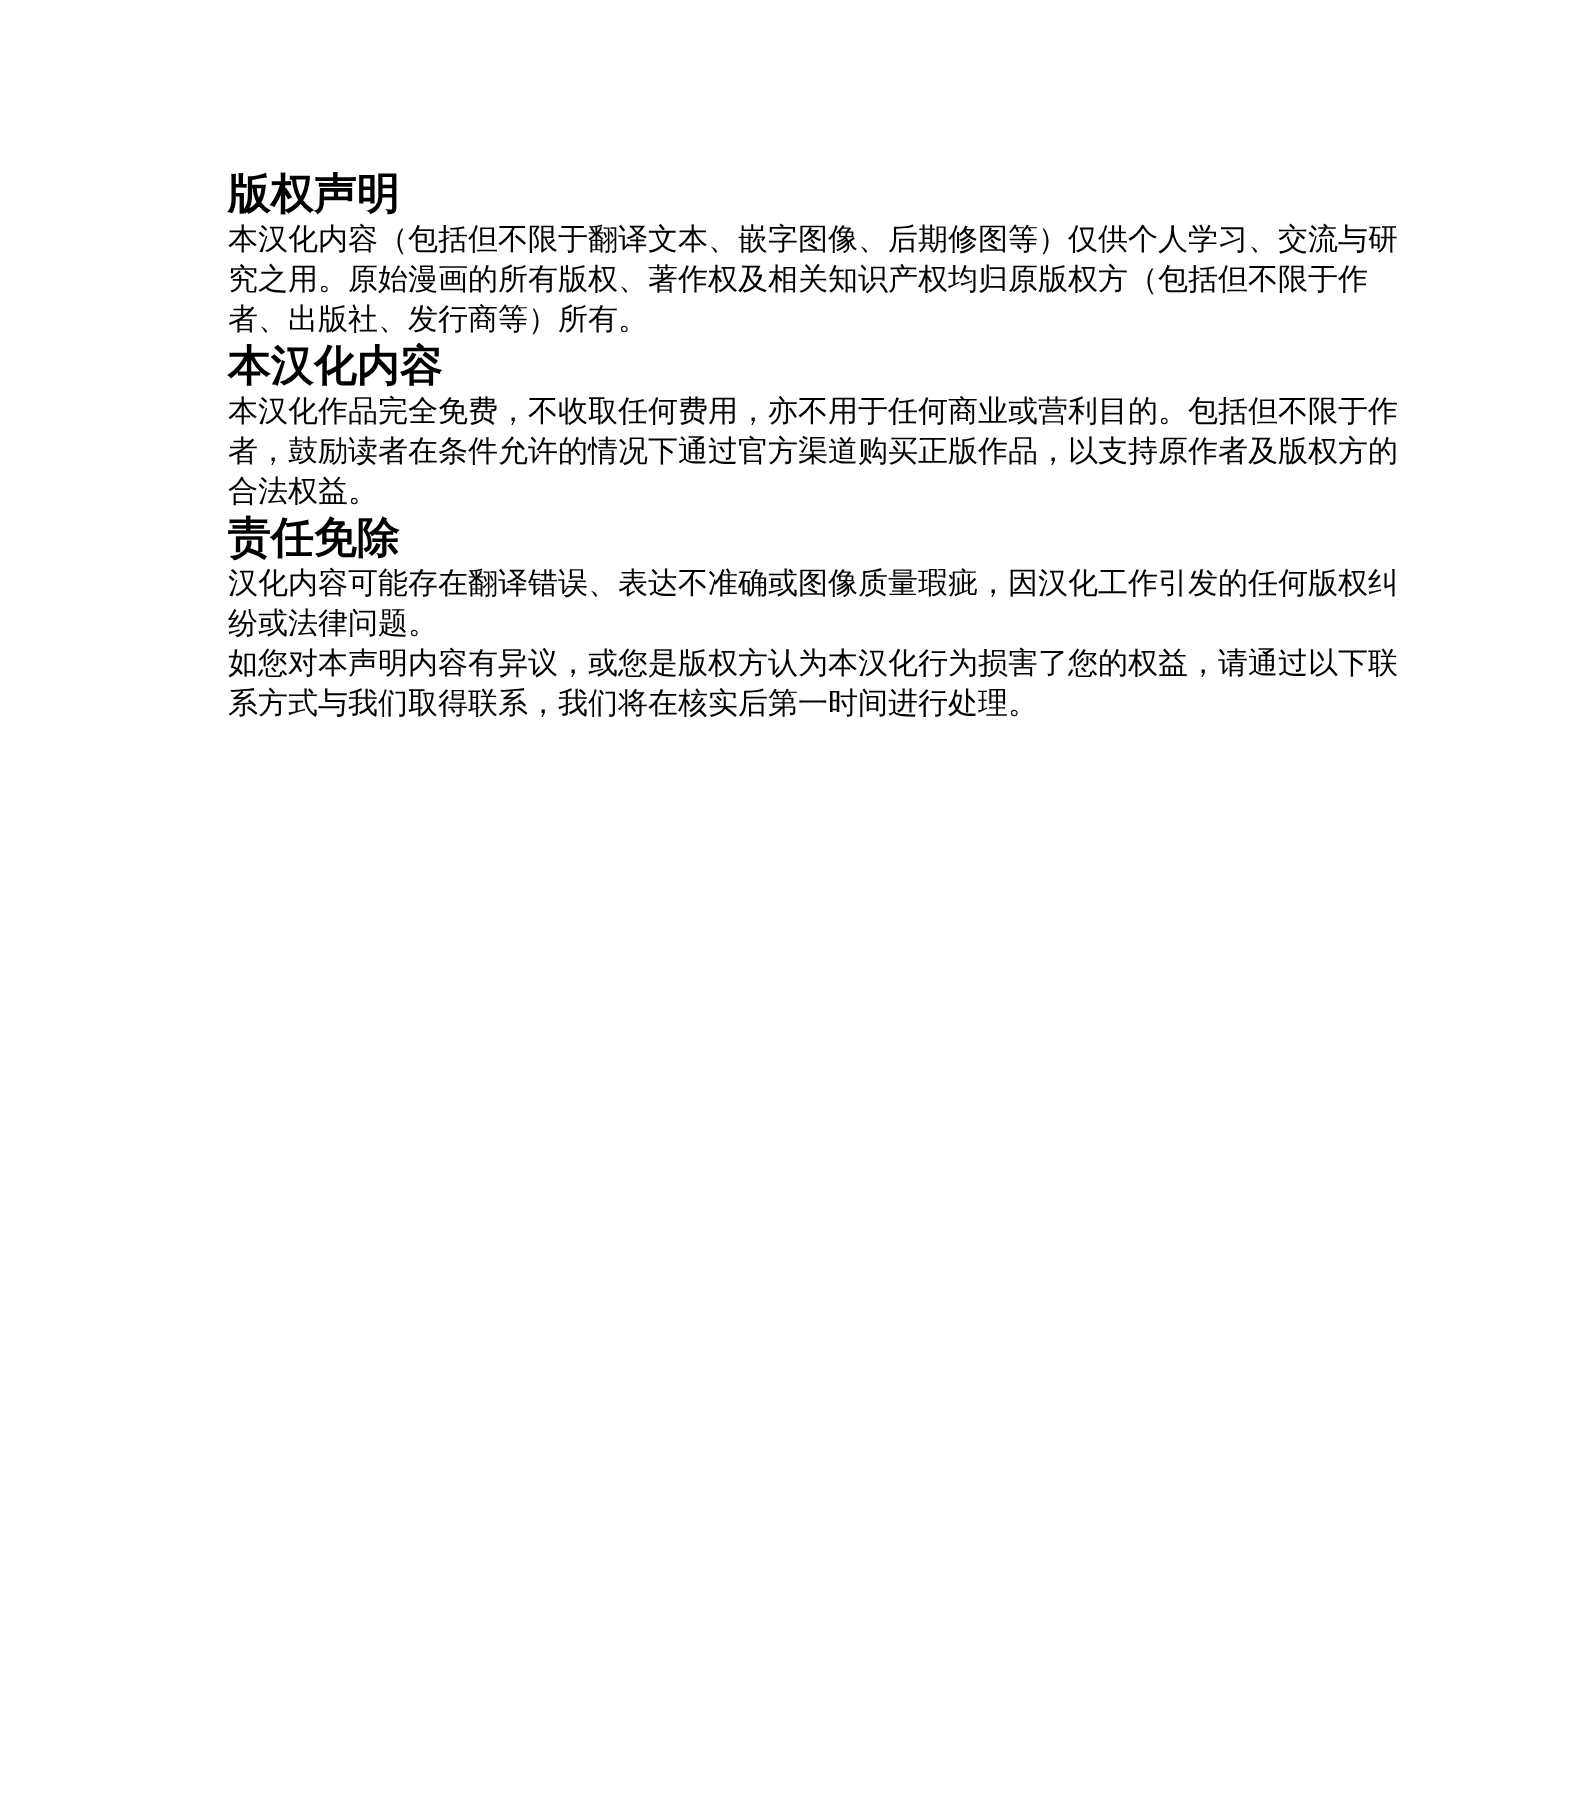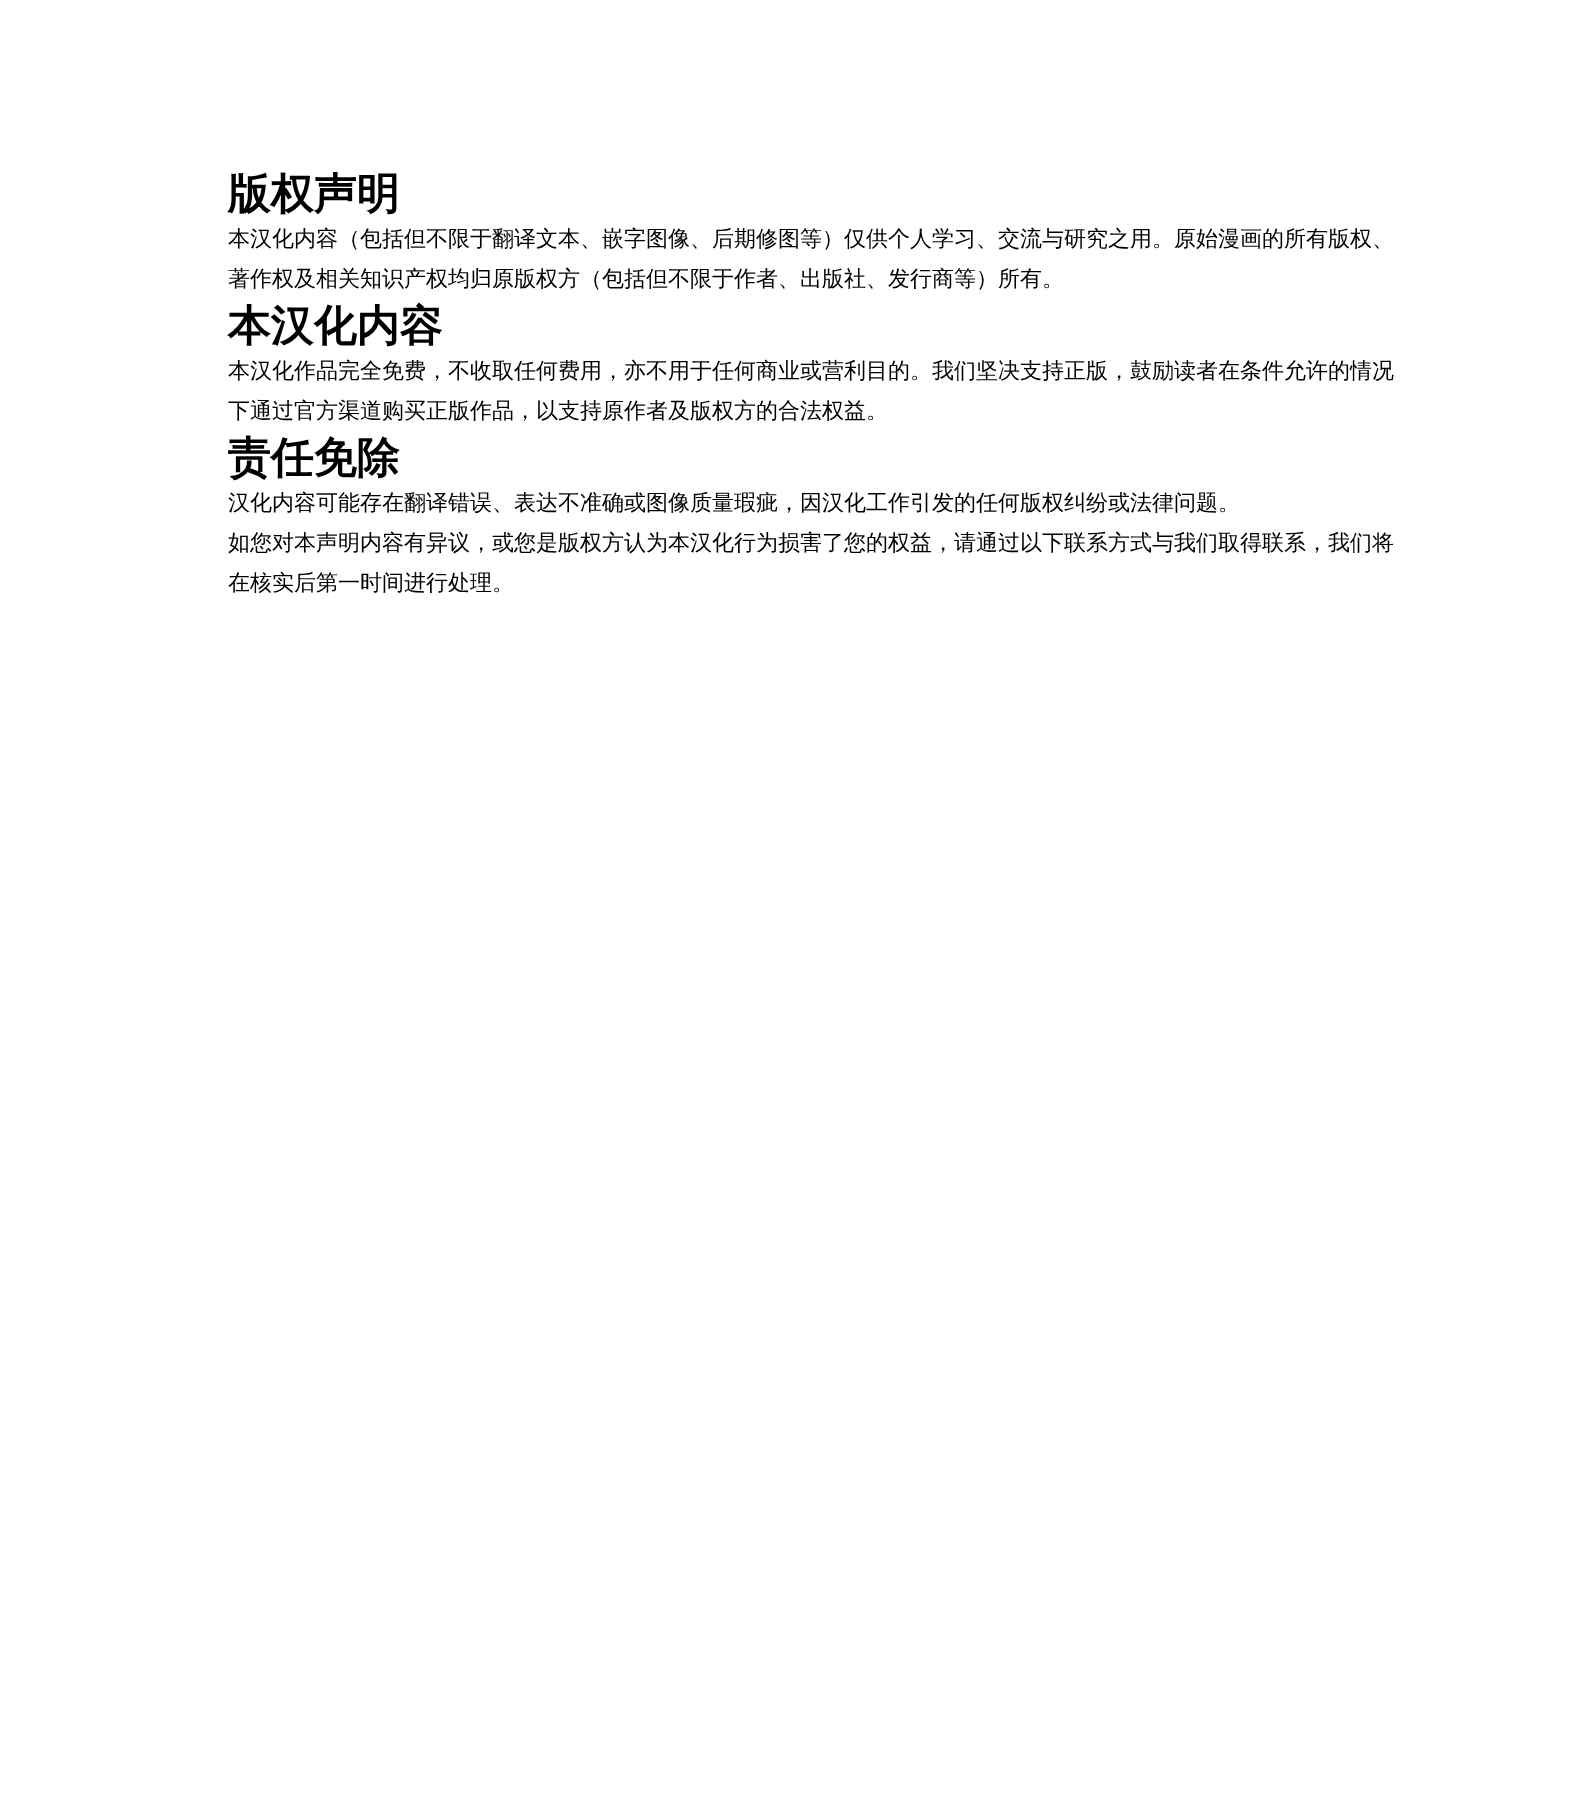--- a/index.html
+++ b/index.html
@@ -27,21 +27,21 @@
       font-size: 43px;
       line-height: 52px;
       color: #000000;
       letter-spacing: 0;
     }
     .doc p {
       margin: 0;
       width: 1180px;
       font-family: "Liberation Serif", "DejaVu Serif", serif;
       font-weight: 400;
-      font-size: 22px;
+      font-size: 30px;
       line-height: 40px;
       color: #000000;
       text-align: left;
       word-break: normal;
       line-break: auto;
     }
     
     .mt-84  { margin-top: 84px; }
     .mt-106 { margin-top: 106px; }
     .mt-97  { margin-top: 97px; }
@@ -57,21 +57,21 @@
 
 <main class="doc">
 
   <section>
     <h2>版权声明</h2>
     <p class="mt-84">本汉化内容（包括但不限于翻译文本、嵌字图像、后期修图等）仅供个人学习、交流与研究之用。原始漫画的所有版权、著作权及相关知识产权均归原版权方（包括但不限于作者、出版社、发行商等）所有。</p>
   </section>
 
   <section>
     <h2 class="mt-106">本汉化内容</h2>
-    <p class="mt-97">本汉化作品完全免费，不收取任何费用，亦不用于任何商业或营利目的。我们坚决支持正版，鼓励读者在条件允许的情况下通过官方渠道购买正版作品，以支持原作者及版权方的合法权益。</p>
+    <p class="mt-97">本汉化作品完全免费，不收取任何费用，亦不用于任何商业或营利目的。包括但不限于作者，鼓励读者在条件允许的情况下通过官方渠道购买正版作品，以支持原作者及版权方的合法权益。</p>
   </section>
 
 
   <section>
     <h2 class="mt-50">责任免除</h2>
     <p class="mt-43">汉化内容可能存在翻译错误、表达不准确或图像质量瑕疵，因汉化工作引发的任何版权纠纷或法律问题。</p>
     <p class="mt-50">如您对本声明内容有异议，或您是版权方认为本汉化行为损害了您的权益，请通过以下联系方式与我们取得联系，我们将在核实后第一时间进行处理。</p>
   </section>
 
 </main>

